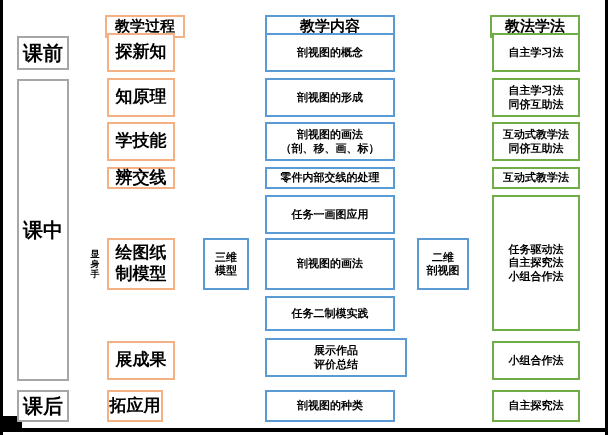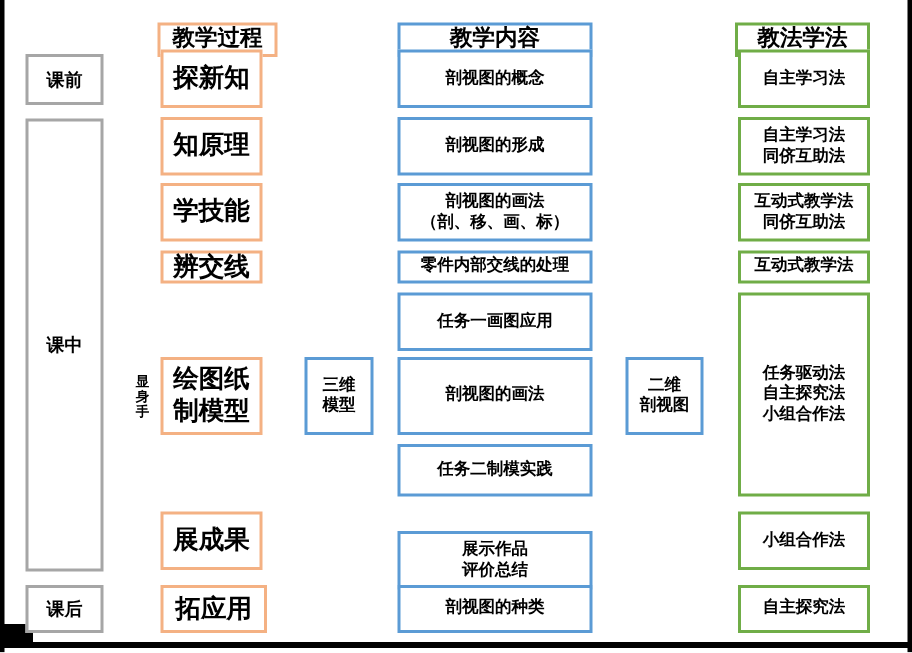--- a/index.html
+++ b/index.html
@@ -54,21 +54,21 @@
     line-height: 1.22;
     white-space: pre-line;
     background: #ffffff;
   }
   .box.orange { border: 2px solid #F4B183; }
   .box.blue   { border: 2px solid #5B9BD5; }
   .box.green  { border: 2px solid #70AD47; }
   .box.gray   { border: 2px solid #A6A6A6; }
 
   .hdr { font-size: 15px; margin-top: 12px; }
-  .stage { font-size: 12px; }
+  .stage { font-size: 20px; }
   .phase { font-size: 17px; }
   .content { font-size: 11px; }
   .method { font-size: 11px; }
   .model { font-size: 11px; }
 
   .vlabel {
     position: absolute;
     font-family: "Liberation Sans", "DejaVu Sans", sans-serif;
     font-size: 9px;
     font-weight: bold;
@@ -112,21 +112,21 @@
 
   <div class="box orange phase" style="left:107px; top:167px; width:68px; height:22px;">辨交线</div>
 
   <div class="vlabel" style="left:88px; top:240px; width:14px; height:48px;">显身手</div>
 
   <div class="box orange phase" style="left:107px; top:238px; width:68px; height:52px;">绘图纸
 制模型</div>
 
   <div class="box orange phase" style="left:107px; top:341px; width:68px; height:39px;">展成果</div>
 
-  <div class="box orange phase" style="left:107px; top:390px; width:71px; height:32px;">拓应用</div>
+  <div class="box orange phase" style="left:107px; top:390px; width:56px; height:32px;">拓应用</div>
 
   <div class="box blue model" style="left:203px; top:238px; width:46px; height:52px;">三维
 模型</div>
 
   <div class="box blue model" style="left:417px; top:238px; width:52px; height:52px;">二维
 剖视图</div>
 
   <div class="box blue content" style="left:265px; top:33px; width:130px; height:39px;">剖视图的概念</div>
 
   <div class="box blue content" style="left:265px; top:78px; width:130px; height:39px;">剖视图的形成</div>
@@ -135,21 +135,21 @@
 （剖、移、画、标）</div>
 
   <div class="box blue content" style="left:265px; top:167px; width:130px; height:22px;">零件内部交线的处理</div>
 
   <div class="box blue content" style="left:265px; top:195px; width:130px; height:39px;">任务一画图应用</div>
 
   <div class="box blue content" style="left:265px; top:238px; width:130px; height:52px;">剖视图的画法</div>
 
   <div class="box blue content" style="left:265px; top:296px; width:130px; height:35px;">任务二制模实践</div>
 
-  <div class="box blue content" style="left:265px; top:354px; width:130px; height:39px;">展示作品
+  <div class="box blue content" style="left:265px; top:338px; width:142px; height:39px;">展示作品
 评价总结</div>
 
   <div class="box blue content" style="left:265px; top:390px; width:130px; height:32px;">剖视图的种类</div>
 
   <div class="box green method" style="left:492px; top:33px; width:88px; height:39px;">自主学习法</div>
 
   <div class="box green method" style="left:492px; top:78px; width:88px; height:39px;">自主学习法
 同侪互助法</div>
 
   <div class="box green method" style="left:492px; top:122px; width:88px; height:39px;">互动式教学法

